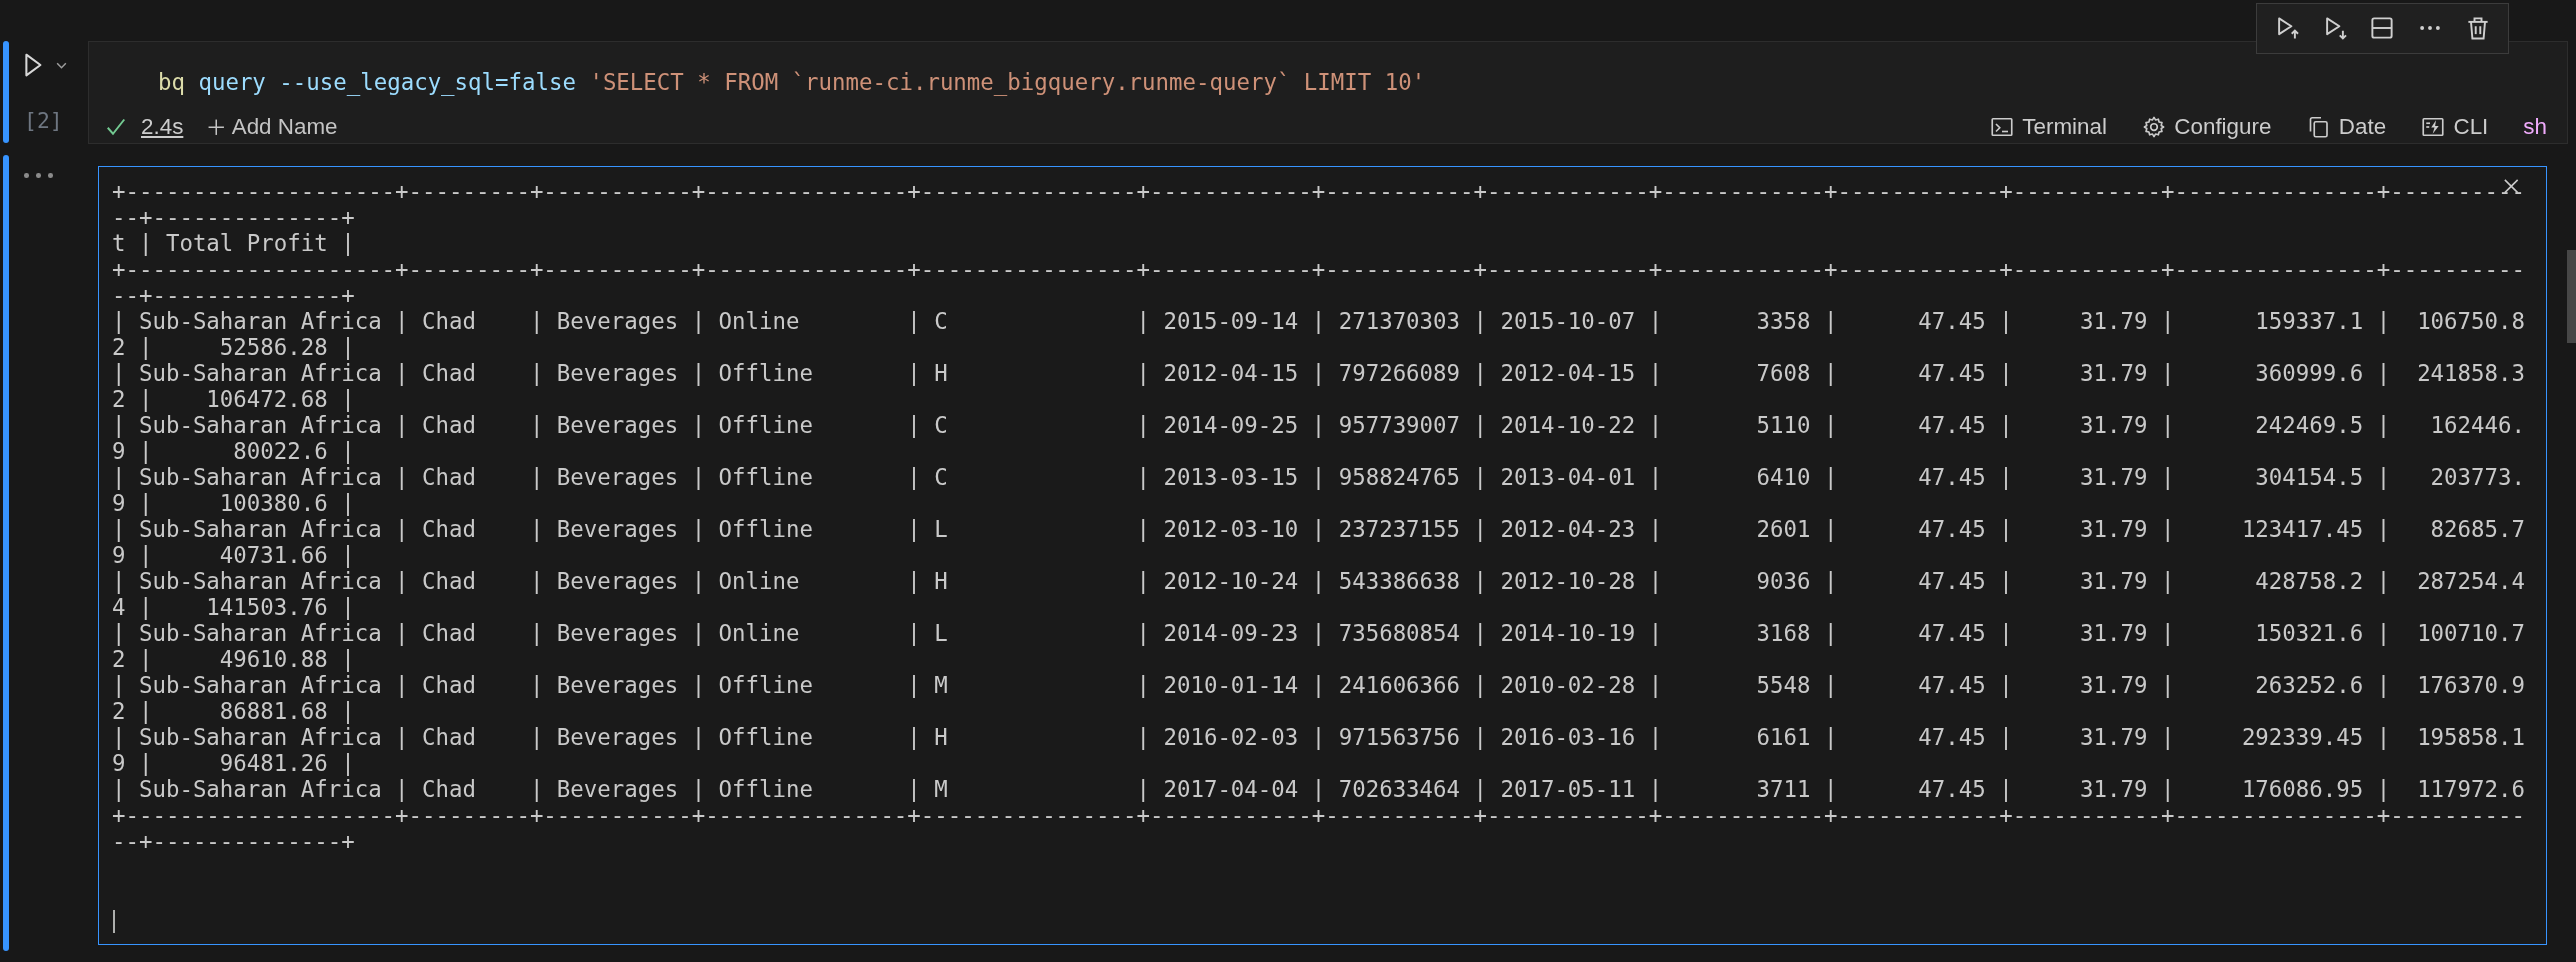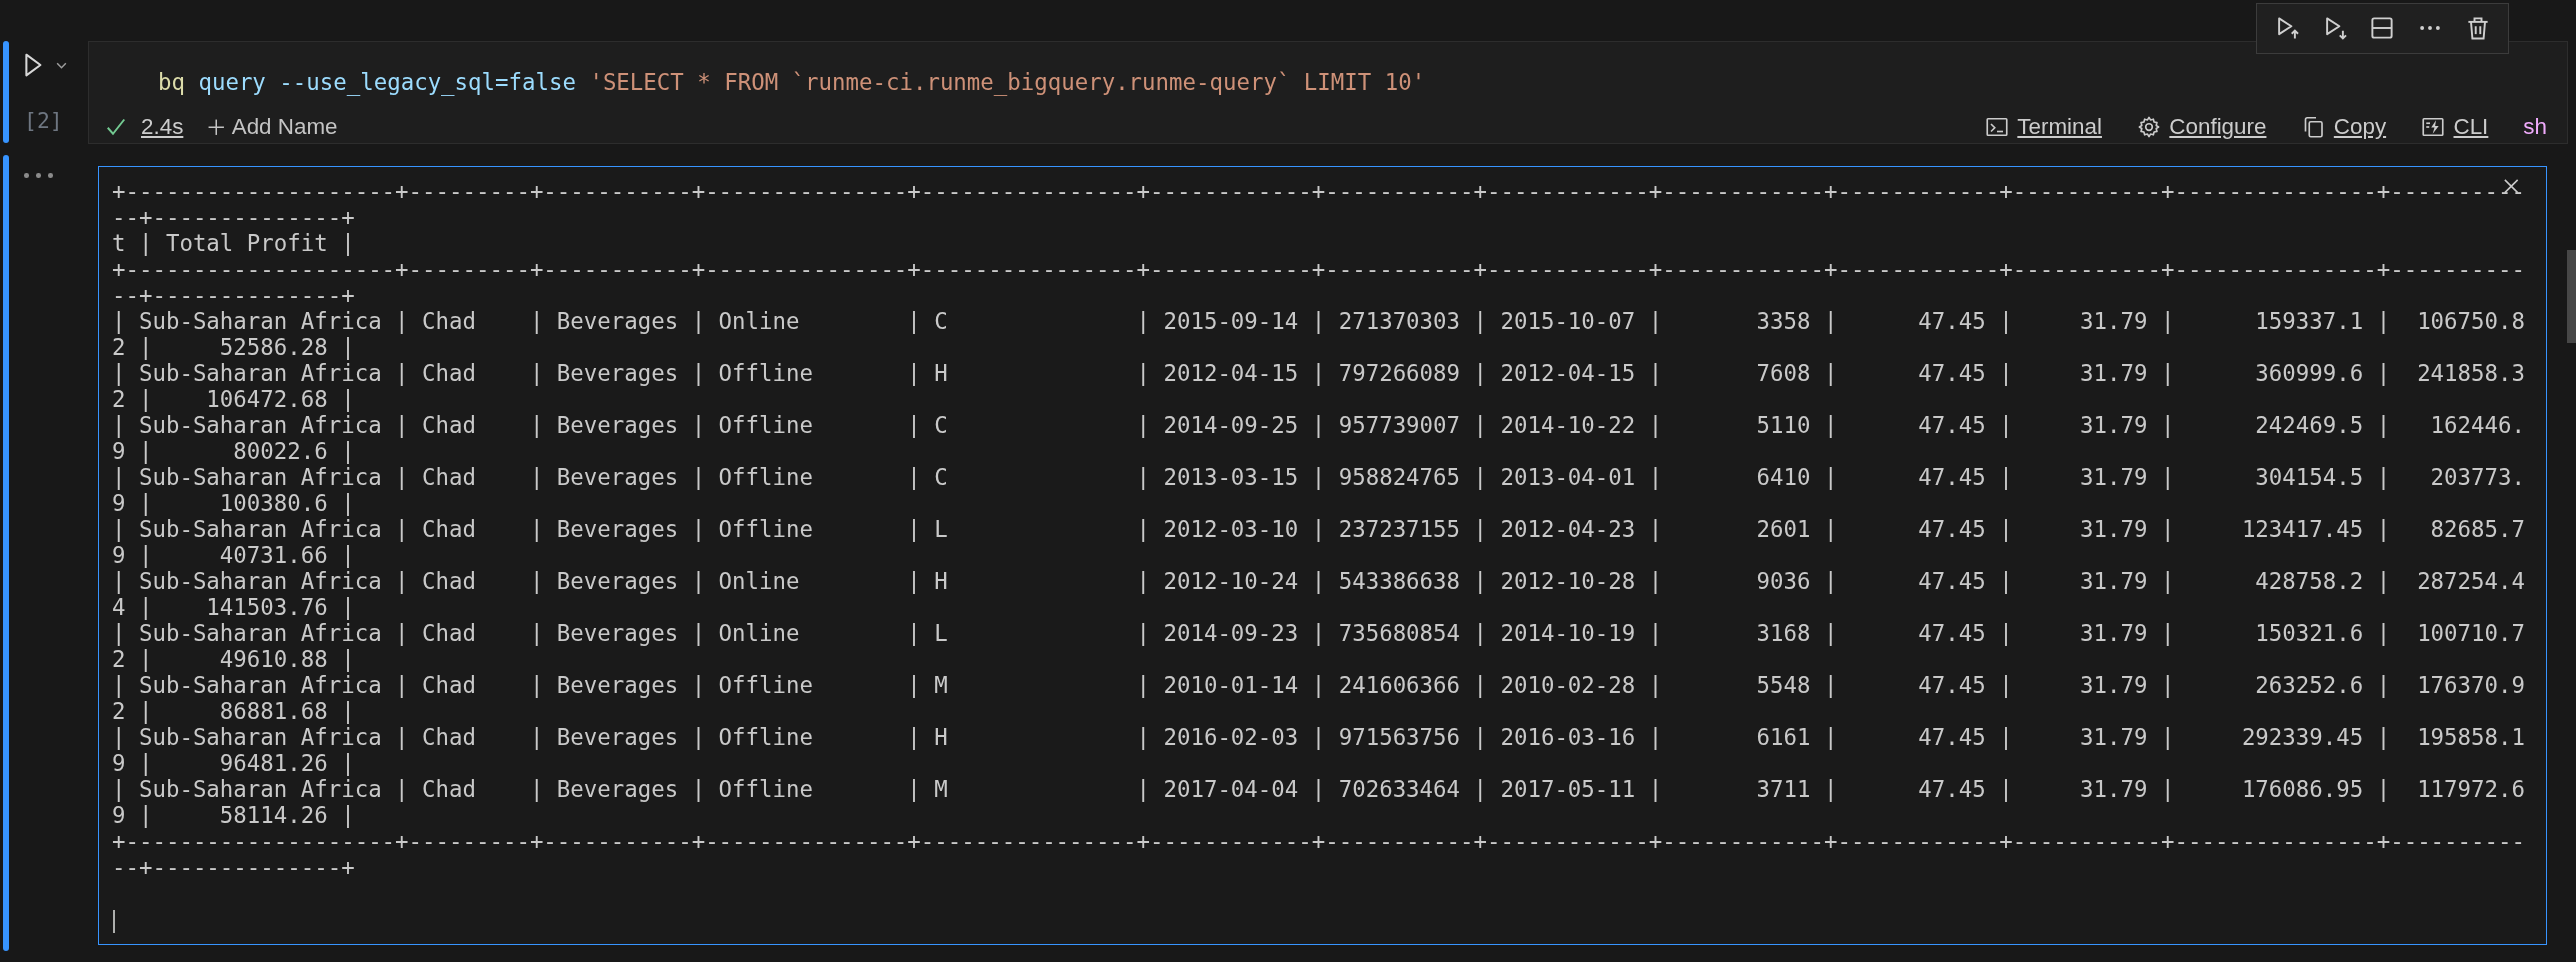--- a/index.html
+++ b/index.html
@@ -28,21 +28,21 @@
              font-family:"DejaVu Sans Mono",monospace; font-size:22.4px; white-space:pre; cursor:text;margin-left:32px; }
 
   .status-left { position:absolute; left:104px; top:110px; height:34px;
                  display:flex; align-items:center; gap:13px; }
   .status-left .dur { color:#cccccc; font-size:22.4px; margin-right:9.3px;text-decoration:underline; }
   .add-name { display:flex; align-items:center; gap:5.6px; color:#c4c4c4; font-size:22.4px;
               background:none; border:none; cursor:pointer; padding:0;text-align:right;}
   .status-right { position:absolute; right:29px; top:110px; height:34px;
                   display:flex; align-items:center; gap:35px; }
   .sr-item { display:flex; align-items:center; gap:8.4px; color:#cccccc; font-size:22.4px;
-             background:none; border:none; cursor:pointer; padding:0;text-decoration:underline;}
+             background:none; border:none; cursor:pointer; padding:0;}
   .lang-id { color:#f0abfc; font-size:22.4px; }
 
   
   .cell-toolbar { position:absolute; left:2256px; top:2.8px; width:253px; height:51px;
                   background:#202020; border:0.9px solid #3c3c3c;
                   display:flex; align-items:center; justify-content:space-around; padding:0 5.6px; }
   .tb-btn { width:32px; height:32px; display:flex; align-items:center; justify-content:center;
             color:#cfcfcf; background:none; border:none; cursor:pointer; padding:0;}
 
   
@@ -127,21 +127,21 @@
     </span>
     <span>Configure</span>
   </button>
   <button class="sr-item">
     <span>
       <svg width="24" height="24" viewBox="0 0 16 16" fill="none" stroke="currentColor" stroke-width="1.1">
         <rect x="5.5" y="4.5" width="8.5" height="10" rx="1"></rect>
         <path d="M3 11 V3 a1.2 1.2 0 0 1 1.2-1.2 H10"></path>
       </svg>
     </span>
-    <span>Copy</span>
+    <span>Date</span>
   </button>
   <button class="sr-item">
     <span>
       <svg width="24" height="24" viewBox="0 0 16 16" fill="none" stroke="currentColor" stroke-width="1.1">
         <rect x="1.5" y="2.5" width="13" height="11" rx="0.5"></rect>
         <line x1="3.5" y1="5.5" x2="6" y2="5.5"></line>
         <line x1="3.5" y1="8" x2="5.5" y2="8"></line>
         <path d="M10 3.5 L6.8 8.3 H9 L7.8 12.5 L11.8 7.3 H9.4 Z" fill="currentColor" stroke="none"></path>
       </svg>
     </span>
@@ -206,21 +206,20 @@
       <div class="tline">9 |     40731.66 |</div>
       <div class="tline">| Sub-Saharan Africa | Chad    | Beverages | Online        | H              | 2012-10-24 | 543386638 | 2012-10-28 |       9036 |      47.45 |     31.79 |      428758.2 |  287254.4</div>
       <div class="tline">4 |    141503.76 |</div>
       <div class="tline">| Sub-Saharan Africa | Chad    | Beverages | Online        | L              | 2014-09-23 | 735680854 | 2014-10-19 |       3168 |      47.45 |     31.79 |      150321.6 |  100710.7</div>
       <div class="tline">2 |     49610.88 |</div>
       <div class="tline">| Sub-Saharan Africa | Chad    | Beverages | Offline       | M              | 2010-01-14 | 241606366 | 2010-02-28 |       5548 |      47.45 |     31.79 |      263252.6 |  176370.9</div>
       <div class="tline">2 |     86881.68 |</div>
       <div class="tline">| Sub-Saharan Africa | Chad    | Beverages | Offline       | H              | 2016-02-03 | 971563756 | 2016-03-16 |       6161 |      47.45 |     31.79 |     292339.45 |  195858.1</div>
       <div class="tline">9 |     96481.26 |</div>
       <div class="tline">| Sub-Saharan Africa | Chad    | Beverages | Offline       | M              | 2017-04-04 | 702633464 | 2017-05-11 |       3711 |      47.45 |     31.79 |     176086.95 |  117972.6</div>
-      <div class="tline">9 |     58114.26 |</div>
       <div class="tline">+--------------------+---------+-----------+---------------+----------------+------------+-----------+------------+------------+------------+-----------+---------------+----------</div>
       <div class="tline">--+--------------+</div>
     </div>
   <div class="term-cursor"></div>
   <button class="term-close">
     <svg width="20.5" height="20.5" viewBox="0 0 16 16" stroke="currentColor" stroke-width="1.2">
       <line x1="3" y1="3" x2="13" y2="13"></line>
         <line x1="13" y1="3" x2="3" y2="13"></line>
     </svg>
   </button>

